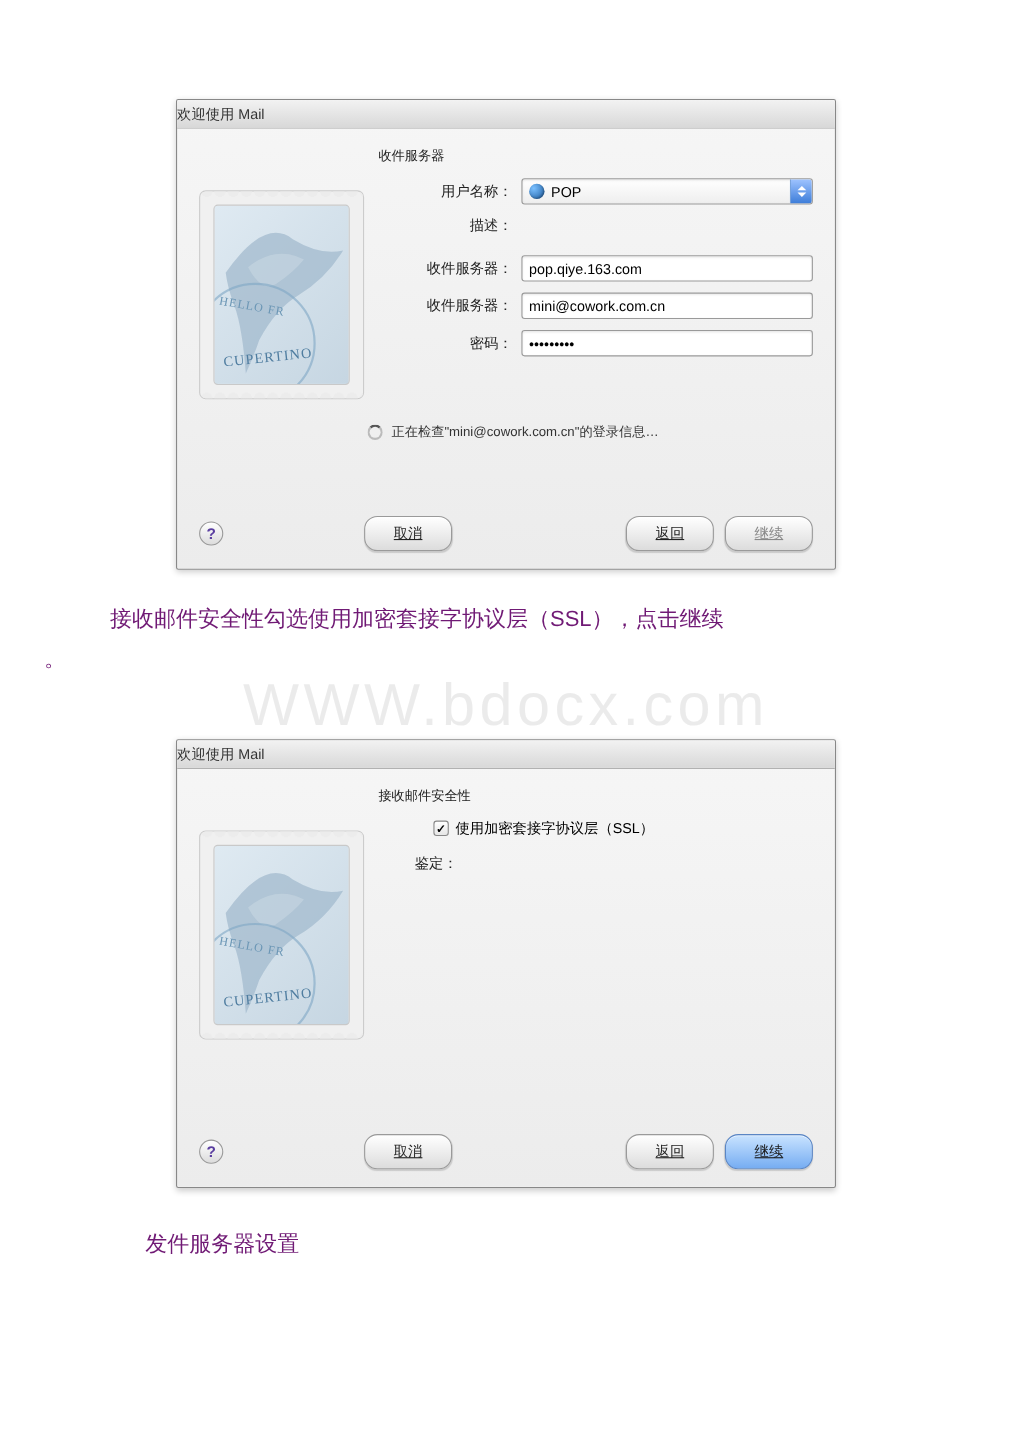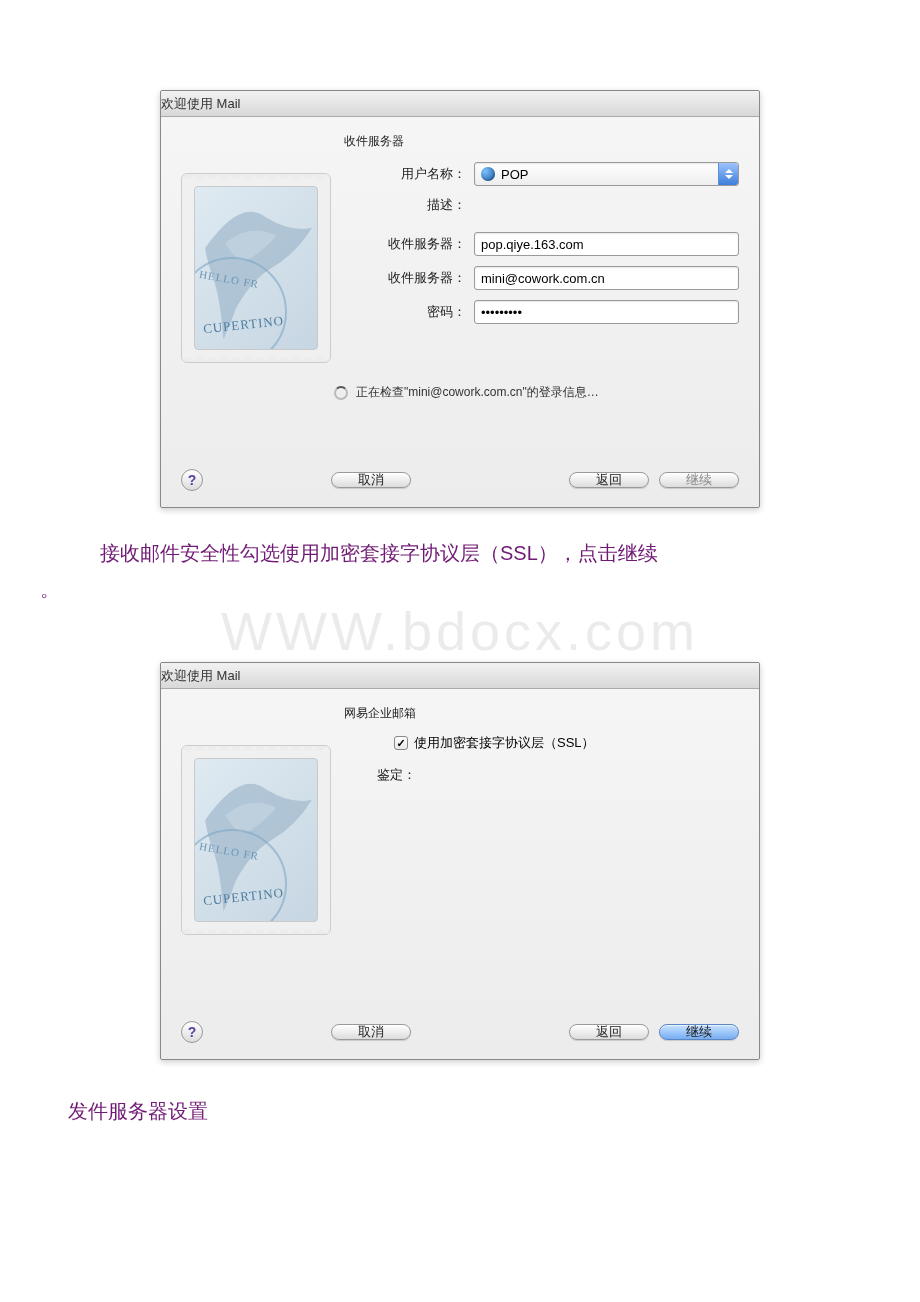--- a/index.html
+++ b/index.html
@@ -187,46 +187,46 @@
     width:22px;height:22px;border-radius:50%;
     border:1px solid #999;
     background: linear-gradient(#fff,#dcdcdc);
     color:#5a3ea0; font-weight:bold;
     display:flex;align-items:center;justify-content:center;
     font-size:14px;
   }
   .spacer { width: 108px; }
   .mac-btn {
     min-width: 80px;
-    height: 16px;
+    height: 32px;
     padding: 0 18px;
     border-radius: 12px;
     border: 1px solid #9a9a9a;
     background: linear-gradient(#ffffff,#dcdcdc);
     font-size: 13px;
     color:#222;
     box-shadow: 0 1px 0 rgba(255,255,255,.6) inset, 0 1px 1px rgba(0,0,0,.15);
-    display:flex; align-items:center; justify-content:center;
+    display:flex; align-items:center; justify-content:center;text-decoration:underline;
   }
   .mac-btn.disabled { color:#888; }
   .mac-btn.default {
     background: linear-gradient(#c9e3ff,#76adf2);
     border-color:#5b86c4;
     color:#1a1a1a;
   }
   .flex-spacer { flex:1; }
   .body-text {
     font-size: 20px;
     color:#701a75;
     margin: 28px 0 10px 0;
     line-height: 1.5;
     text-indent: 3em;
   }
   .body-text.period { text-indent:0; margin-top:-4px; font-size:20px; }
-  .body-text.wide { margin-left: 28px; margin-top:36px; margin-bottom:80px;}
+  .body-text.wide { margin-left: 92px; margin-top:36px; margin-bottom:80px;}
   .watermark {
     font-size: 54px;
     color: #d9d9d9;
     letter-spacing: 4px;
     text-align:center;
     opacity:.5;
     margin-top:-14px;
     font-family: Arial, sans-serif;
     pointer-events:none;
   }
@@ -323,21 +323,21 @@
             <path d="M10 60 Q45 10 70 30 Q95 45 115 40 Q100 65 75 80 Q55 92 40 120 Q35 135 28 150 Q25 110 18 90 Q12 75 10 60 Z" fill="#9fb8cc" opacity="0.7"></path>
             <path d="M30 55 Q55 35 80 48 Q70 60 55 70 Q42 78 30 55 Z" fill="#c4d4e0" opacity="0.7"></path>
           </svg>
           <div class="postmark"></div>
           <span class="postmark-text2">HELLO FR</span>
           <span class="postmark-text">CUPERTINO</span>
         </div>
       </div>
     </div>
     <div class="form-col">
-      <div class="sheet-title">网易企业邮箱</div>
+      <div class="sheet-title">接收邮件安全性</div>
 
       <div class="checkbox-row">
         <div class="mac-check">✓</div>
         <span>使用加密套接字协议层（SSL）</span>
       </div>
 
       <div class="form-row">
         <div class="form-label" style="width:80px">鉴定：</div>
       </div>
 

